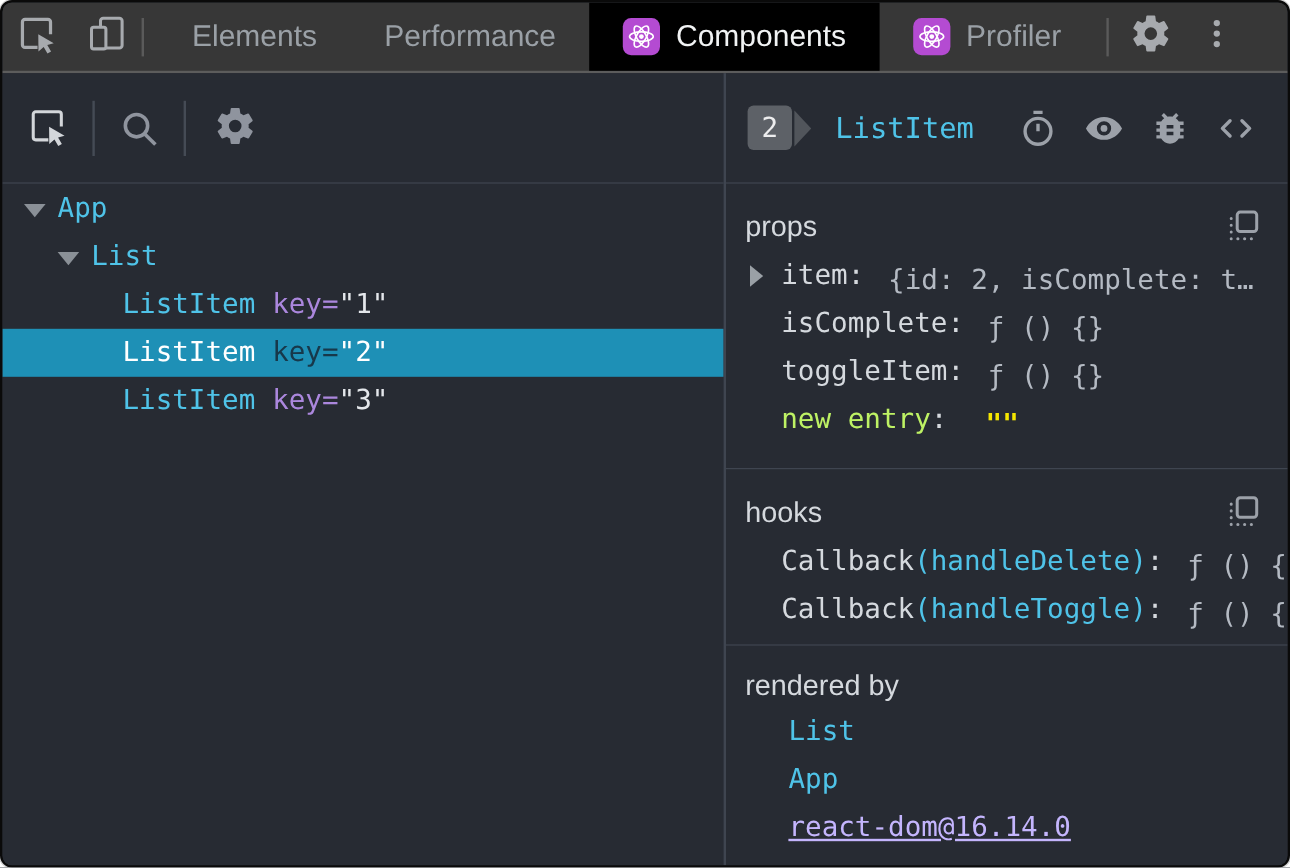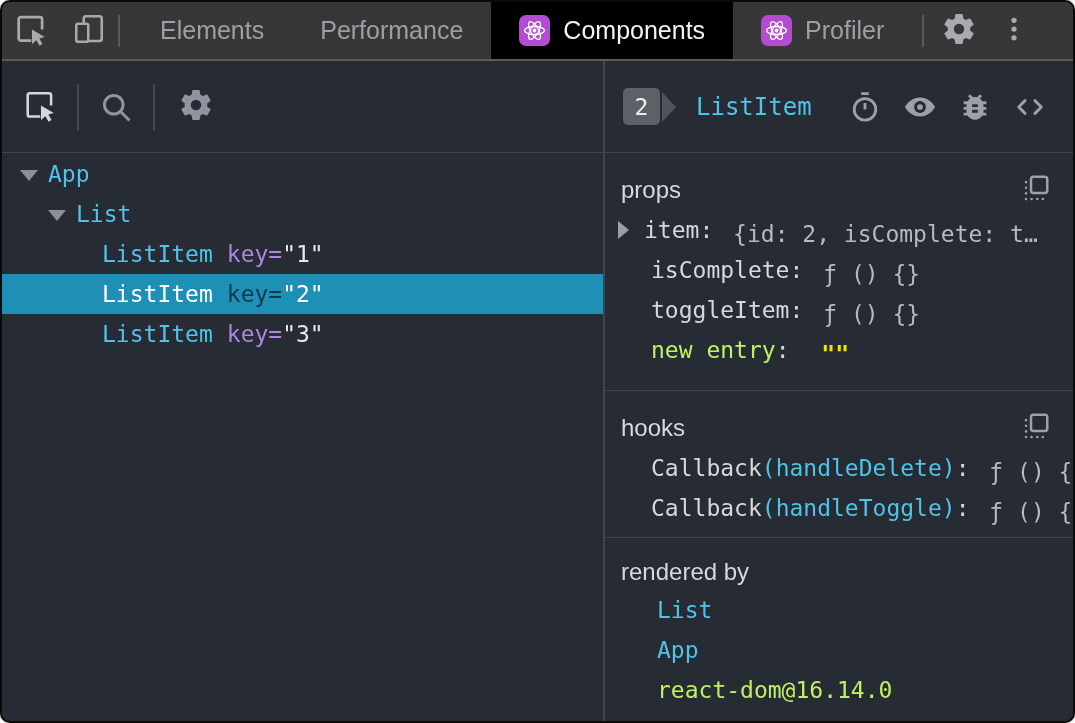--- a/index.html
+++ b/index.html
@@ -101,38 +101,38 @@
   .sec-head {
     display: flex; align-items: center; padding: 20px 2px 4px 16px;
     font-size: 24px; color: #d5d9de;
   }
   .copy-btn { margin-left: auto; color: #9ca1a9; background: none; border: none; display: flex; }
   .copy-btn svg { width: 30px; height: 30px; }
   .prow {
     height: 40px; display: flex; align-items: center; white-space: pre;
     font-family: "DejaVu Sans Mono", monospace; font-size: 23px; padding-left: 46px;
   }
-  .prow.has-arrow { padding-left: 13px; }
+  .prow.has-arrow { padding-left: 20px; }
   .row-arrow {
     width: 0; height: 0; flex: none;
     border-top: 9px solid transparent; border-bottom: 9px solid transparent;
     border-left: 11px solid #9aa0a6; margin-right: 15px;
   }
   .pname { color: #d5d9de; }
   .psep  { color: #d5d9de; }
   .pparen { color: #4fc3e8; }
   .pval  { color: #b4bac3; margin-left: 6px; margin-top: 8px; }
   .prow.new-entry .pname { color: #bef264; }
   .prow.new-entry .pval { color: #f5e600; margin-left: 18px; font-weight: bold; }
   .rrow {
     height: 40px; display: flex; align-items: center;
     font-family: "DejaVu Sans Mono", monospace; font-size: 23px; padding-left: 52px;
   }
   .rrow .owner-link { color: #4fc3e8; cursor: pointer; }
-  .rrow .lib-name { color: #bef264; }
+  .rrow .lib-name { color: #c4b5fd; text-decoration: underline; }
 </style>
 </head>
 <body>
 
 <div class="window">
 
   <div class="topbar">
     <div class="tb-btn">
       <span>
         <svg viewBox="0 0 24 24" width="36" height="36" fill="none" stroke="currentColor" stroke-width="1.8">

